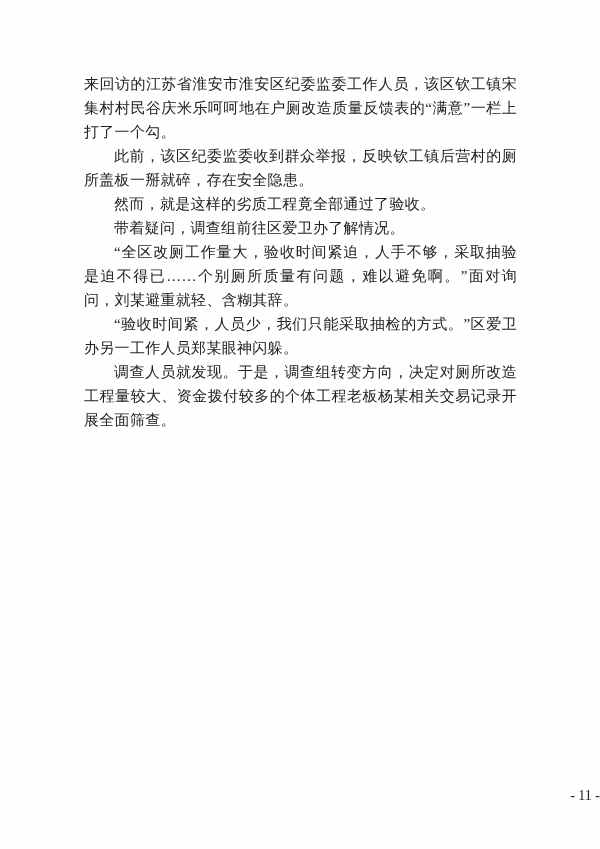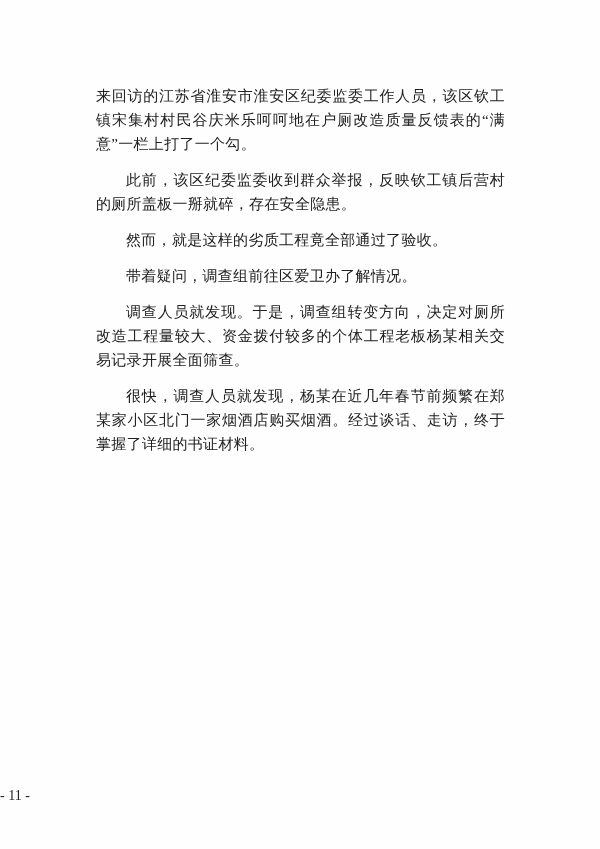--- a/index.html
+++ b/index.html
@@ -20,45 +20,46 @@
     position: absolute;
     left: 84px;
     top: 72px;
     width: 433px;
     font-size: 15px;
     line-height: 24px;
     text-align: justify;
     letter-spacing: 0.3px;
   }
   .para {
-    margin: 12px;
+    margin: 0;
     padding: 0;
     text-indent: 2em;
     word-break: break-all;
   }
   .para.no-indent {
     text-indent: 0;
   }
   .footer {
     position: absolute;
     top: 786px;
     left: 0;
     width: 100%;
-    text-align: left;
+    text-align: right;
     font-size: 14px;
     line-height: 20px;
     color: #212121;
   }
 </style>
 </head>
 <body>
 
 <div class="page">
   <div class="text-block">
     <p class="para no-indent">来回访的江苏省淮安市淮安区纪委监委工作人员，该区钦工镇宋集村村民谷庆米乐呵呵地在户厕改造质量反馈表的“满意”一栏上打了一个勾。</p>
     <p class="para">此前，该区纪委监委收到群众举报，反映钦工镇后营村的厕所盖板一掰就碎，存在安全隐患。</p>
     <p class="para">然而，就是这样的劣质工程竟全部通过了验收。</p>
     <p class="para">带着疑问，调查组前往区爱卫办了解情况。</p>
+    <p class="para">“全区改厕工作量大，验收时间紧迫，人手不够，采取抽验是迫不得已……个别厕所质量有问题，难以避免啊。”面对询问，刘某避重就轻、含糊其辞。</p>
+    <p class="para">“验收时间紧，人员少，我们只能采取抽检的方式。”区爱卫办另一工作人员郑某眼神闪躲。</p>
     <p class="para">调查人员就发现。于是，调查组转变方向，决定对厕所改造工程量较大、资金拨付较多的个体工程老板杨某相关交易记录开展全面筛查。</p>
-    <p class="para">很快，调查人员就发现，杨某在近几年春节前频繁在郑某家小区北门一家烟酒店购买烟酒。经过谈话、走访，终于掌握了详细的书证材料。</p>
   </div>
   <div class="footer">- 11 -</div>
 </div>
 
 </body></html>

